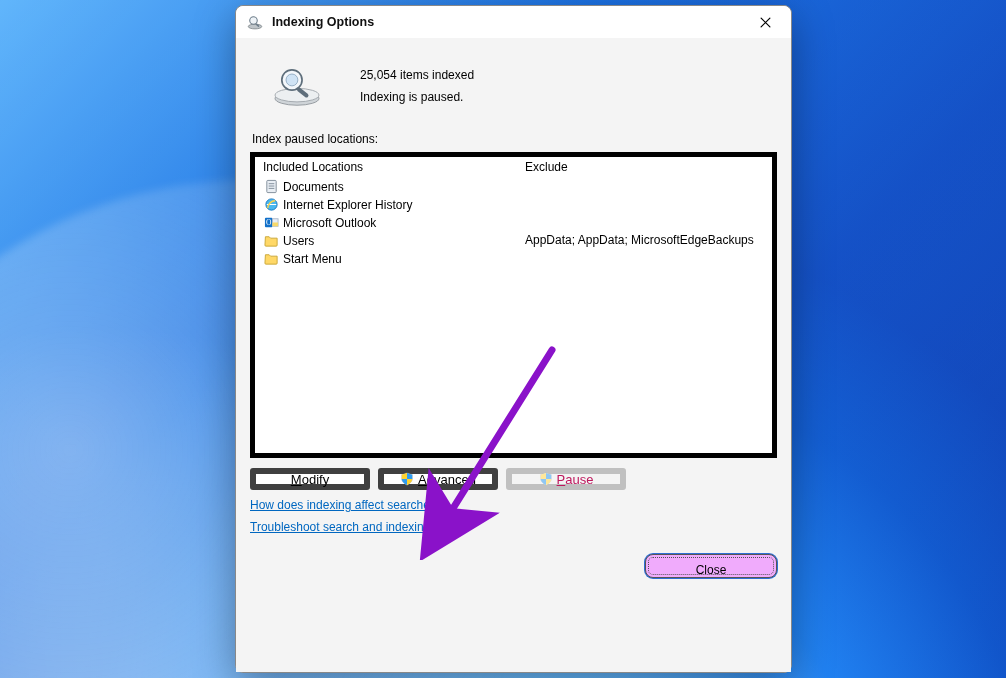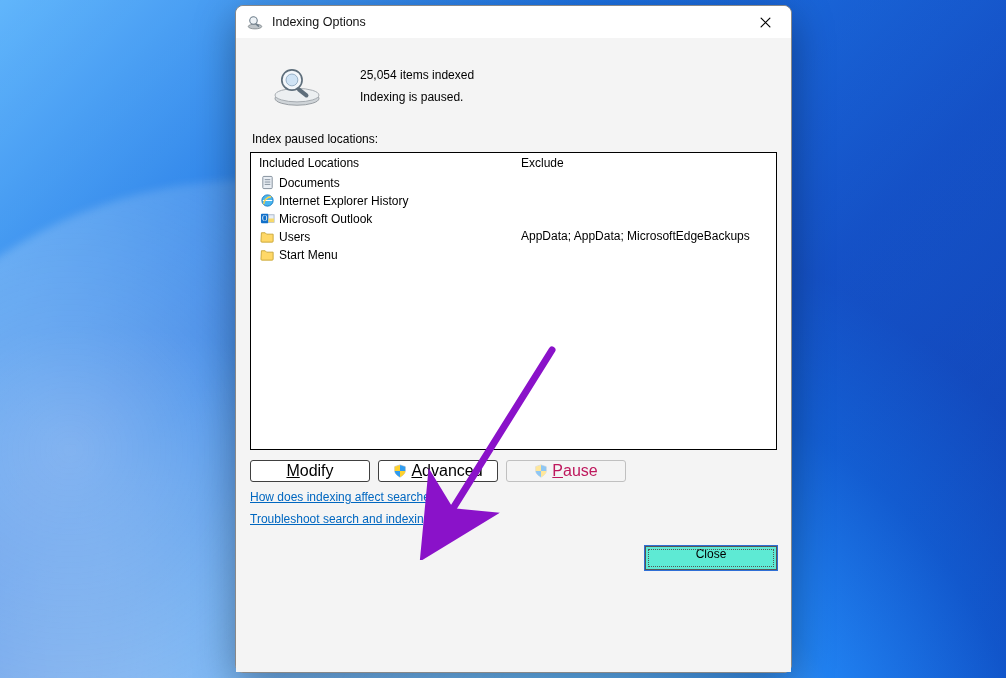--- a/index.html
+++ b/index.html
@@ -48,20 +48,21 @@
   }
 
   .titlebar {
     height: 32px;
     display: flex;
     align-items: center;
     padding: 0 6px 0 10px;
     background: #fff;
     border-top-left-radius: 8px;
     border-top-right-radius: 8px;
+    font-weight: bold;
   }
   .titlebar .t-icon {
     width: 18px; height: 18px;
     margin-right: 8px;
     display:inline-flex; align-items:center; justify-content:center;
   }
   .titlebar .title-text {
     font-size: 12.5px;
     color: #111;
   }
@@ -90,21 +91,21 @@
   .summary-icon {
     width: 54px; height: 46px;
     display:flex; align-items:center; justify-content:center;
   }
   .summary-text { padding-top: 4px; line-height: 22px; }
 
   .label { margin: 8px 0 6px 2px; }
 
   .listbox {
     background:#fff;
-    border:1px solid #000000;
+    border:5px solid #000000;
     height: 296px;
     display:flex;
     flex-direction:column;
   }
   .listbox .headers {
     display:flex;
     padding: 3px 8px;
     font-size: 12px;
   }
   .col-included { flex: 0 0 262px; }
@@ -122,23 +123,23 @@
 
   .button-row {
     display:flex;
     gap: 8px;
     margin-top: 10px;
   }
   .btn {
     height: 22px;
     min-width: 120px;
     background:#fff;
-    border:1px solid #404040;
+    border:6px solid #404040;
     border-radius:3px;
-    font-size:16px;
+    font-size:13px;
     display:inline-flex;
     align-items:center;
     justify-content:center;
     gap:4px;
     cursor:pointer;
     padding: 0 10px;
   }
   .btn.disabled {
     background:#f4f4f4;
     color:#be185d;
@@ -152,27 +153,27 @@
   .links a { color:#0067c0; text-decoration: underline; cursor:pointer; }
 
   .footer {
     display:flex;
     justify-content:flex-end;
     margin-top: 16px;
   }
   .close-main {
     width: 130px;
     height: 22px;
-    background:#5eead4;
+    background:#f0abfc;
     border:1px solid #555;
     outline: 1px dotted #555;
     outline-offset:-4px;
-    border-radius:0;
+    border-radius:8px;
     box-shadow: 0 0 0 1px #2f6fd6;
-    display:flex; align-items:flex-start; justify-content:center;
+    display:flex; align-items:flex-end; justify-content:center;
     cursor:pointer;
   }
 
   
   .arrow {
     position:absolute;
     pointer-events:none;
   }
 </style>
 </head>

